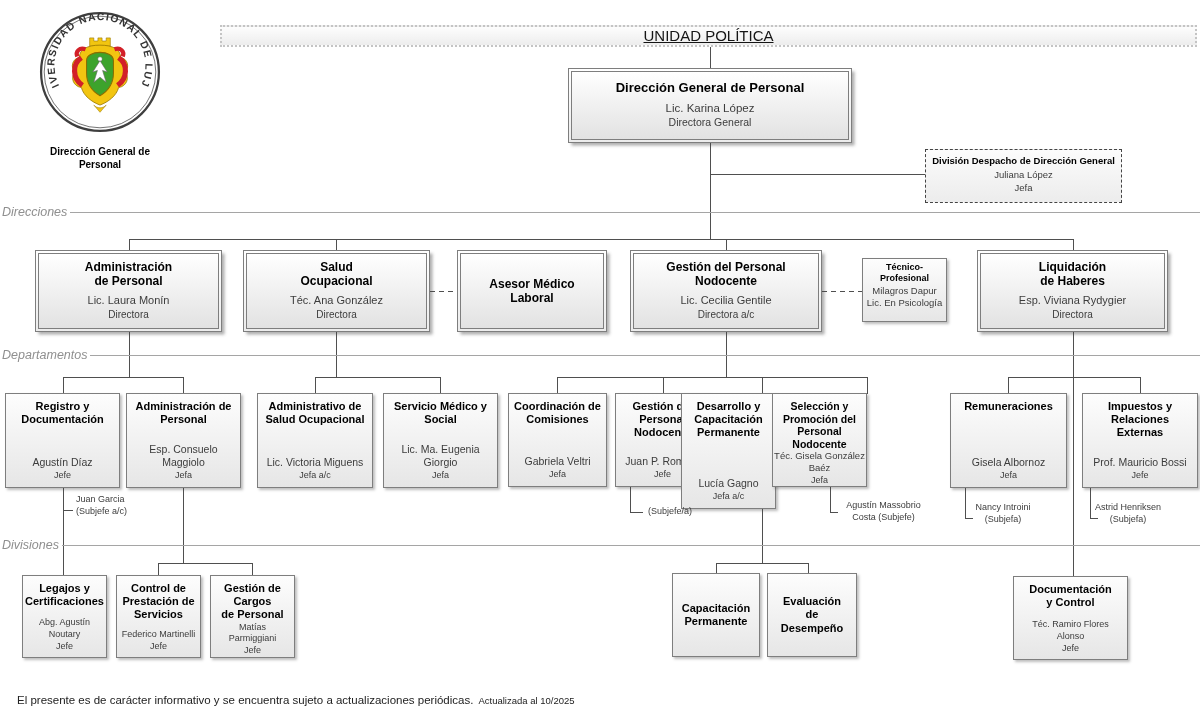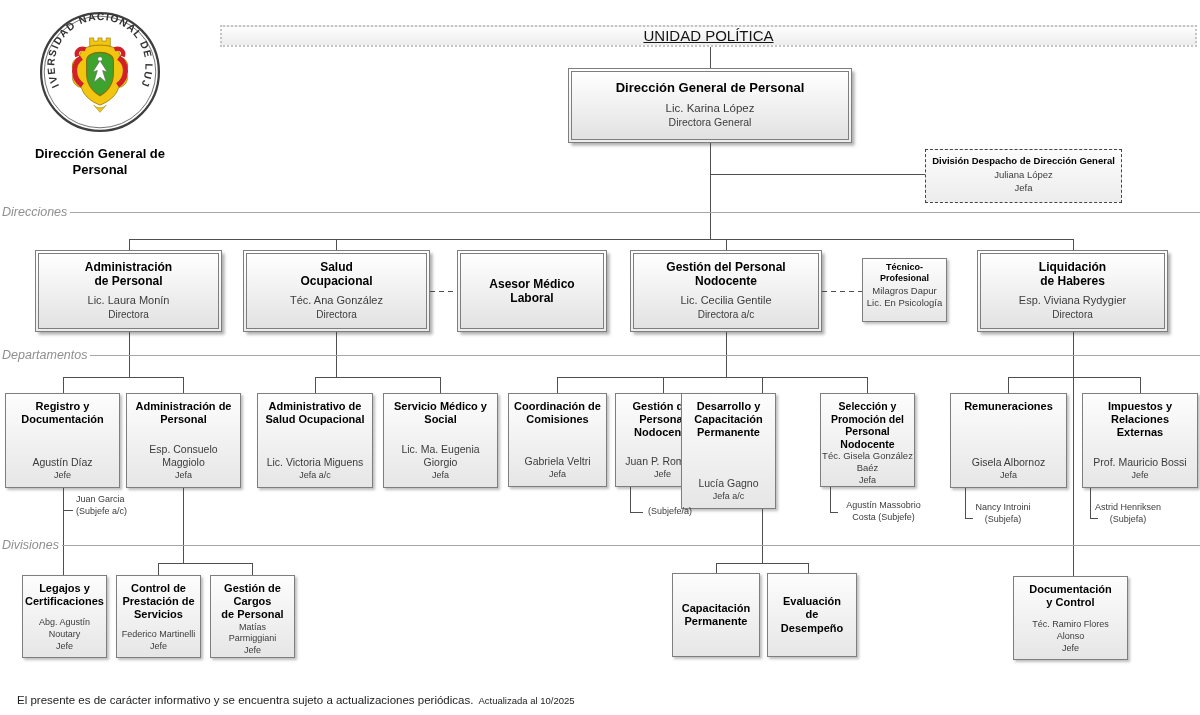--- a/index.html
+++ b/index.html
@@ -29,21 +29,21 @@
   .center-only{justify-content:center;} .center-only .t{margin:16px;}
   .tec .t{font-size:9px;margin-top:3px;} .tec .p{font-size:9.5px;margin-top:2px;} .tec .r{font-size:9.5px;margin-bottom:3px;}
   .dsp .t{font-size:9.5px;margin-top:5px;} .dsp .p{font-size:9.5px;margin-top:4px;} .dsp .r{font-size:9.5px;}
   .bar{position:absolute;left:220px;top:25px;width:977px;height:22px;z-index:2;box-sizing:border-box;
        border:2px dotted #c4c4c4;background:linear-gradient(#fdfdfd,#ededed);
        display:flex;align-items:flex-start;justify-content:center;font-size:15px;color:#151515;text-decoration:underline;}
   .section{position:absolute;left:2px;right:0;height:16px;display:flex;align-items:center;z-index:1;}
   .section .lbl{font-style:italic;color:#8f8f8f;font-size:12.5px;padding-right:3px;white-space:nowrap;}
   .section .rule{flex:1;border-top:1px solid #a5a5a5;height:0;margin-top:1px;}
   .orgtitle{position:absolute;left:10px;top:146px;width:180px;text-align:center;z-index:2;
-            font-weight:bold;font-size:13px;color:#000;white-space:pre-line;line-height:1.25;}
+            font-weight:bold;font-size:10px;color:#000;white-space:pre-line;line-height:1.25;}
   .sub{position:absolute;font-size:9px;color:#3c3c3c;line-height:1.3;white-space:pre-line;z-index:2;}
   .sub.c{text-align:center;}
   .footer{position:absolute;left:17px;top:694px;z-index:2;font-size:11.5px;color:#222222;}
   .footer .upd{font-size:9.5px;margin-left:5px;}
   .logo{position:absolute;left:38px;top:10px;z-index:2;}
 </style>
 </head>
 <body>
 
 <div id="stage">
@@ -236,21 +236,21 @@
     <div class="p">Juan P. Romero</div>
     <div class="r">Jefe</div>
   </div>
   <div class="box simple dept" style="left:681px;top:393px;width:95px;height:116px">
     <div class="t">Desarrollo y
 Capacitación
 Permanente</div>
     <div class="p">Lucía Gagno</div>
     <div class="r">Jefa a/c</div>
   </div>
-  <div class="box simple dept" style="left:820px;top:393px;width:95px;height:94px">
+  <div class="box simple dept" style="left:772px;top:393px;width:95px;height:94px">
     <div class="t" style="font-size:10.5px">Selección y
 Promoción del
 Personal Nodocente</div>
     <div class="p" style="font-size:9.5px">Téc. Gisela González
 Baéz</div>
     <div class="r">Jefa</div>
   </div>
   <div class="box simple dept" style="left:950px;top:393px;width:117px;height:95px">
     <div class="t">Remuneraciones</div>
     <div class="p">Gisela Albornoz</div>

